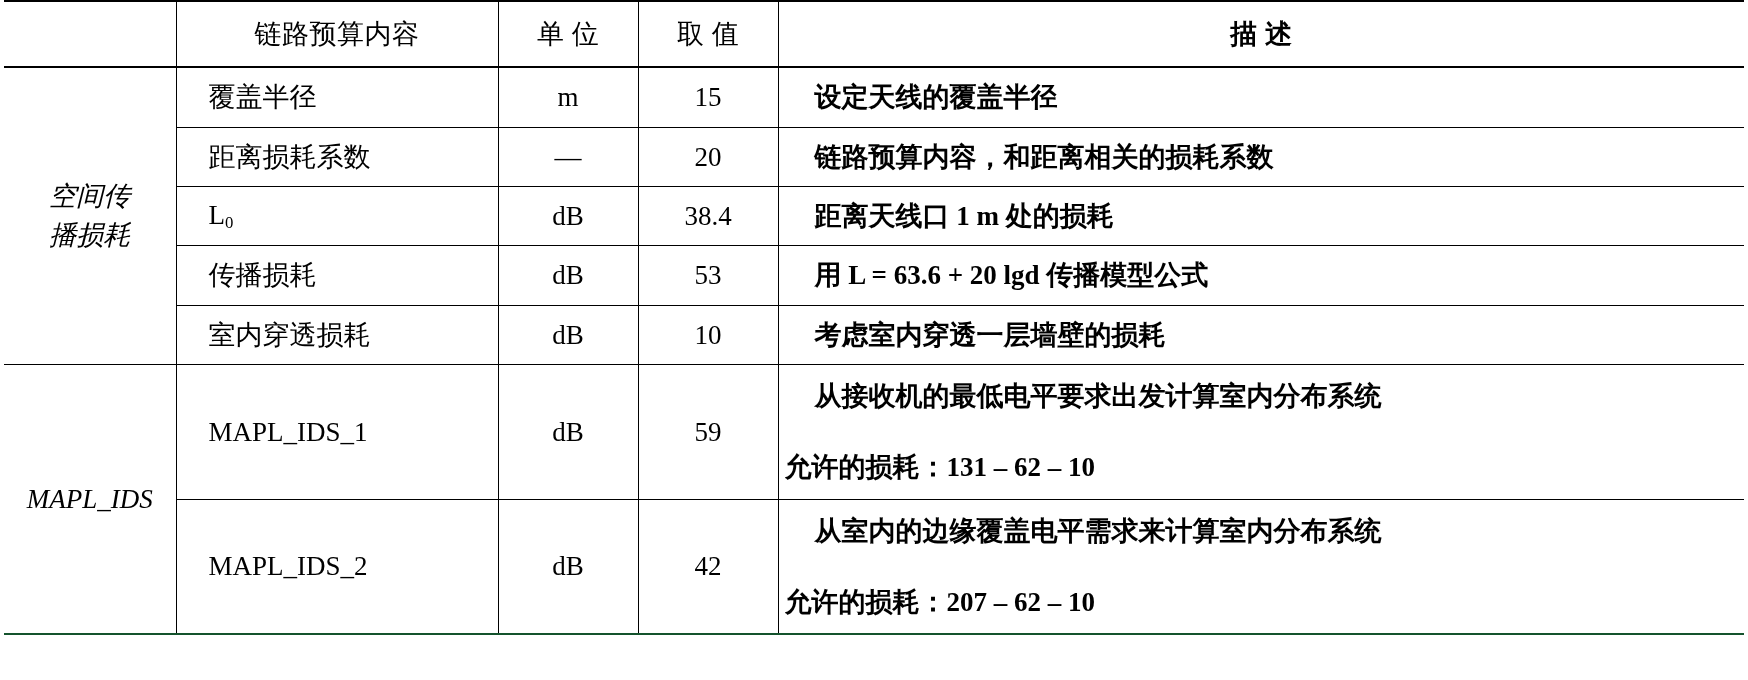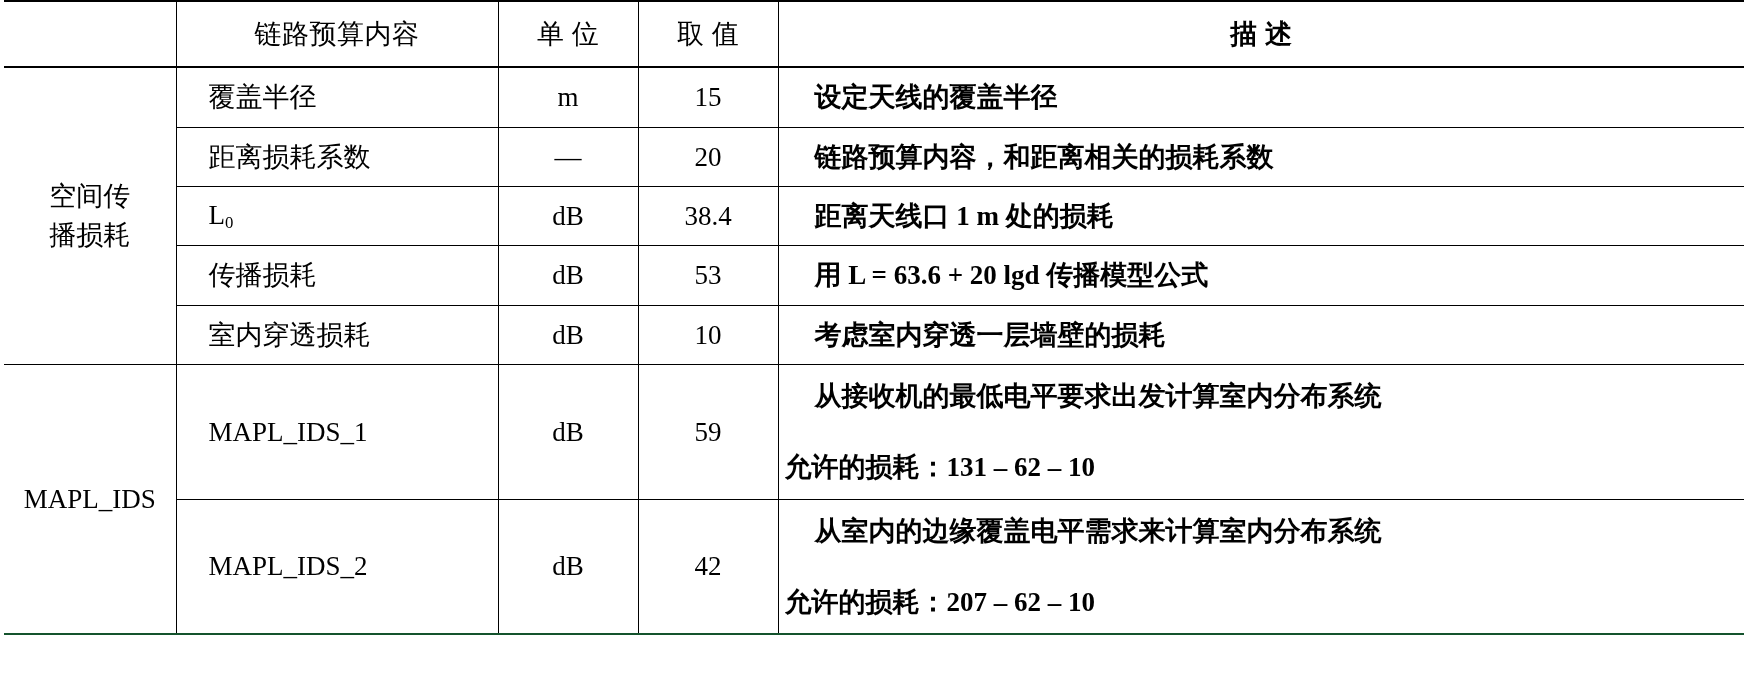--- a/index.html
+++ b/index.html
@@ -33,20 +33,21 @@
   }
   
   table.link-budget {
     border-top: 2px solid #000;
     border-bottom: 2px solid #14532d;
     border-left: none;
     border-right: none;
   }
   table.link-budget td.edge-left {
     border-left: none;
+    font-style: italic;
   }
   table.link-budget td.edge-right {
     border-right: none;
     font-weight: bold;
   }
   .hdr td {
     border-bottom: 2px solid #000 !important;
   }
   col.c-group  { width: 172px; }
   col.c-item   { width: 322px; }

